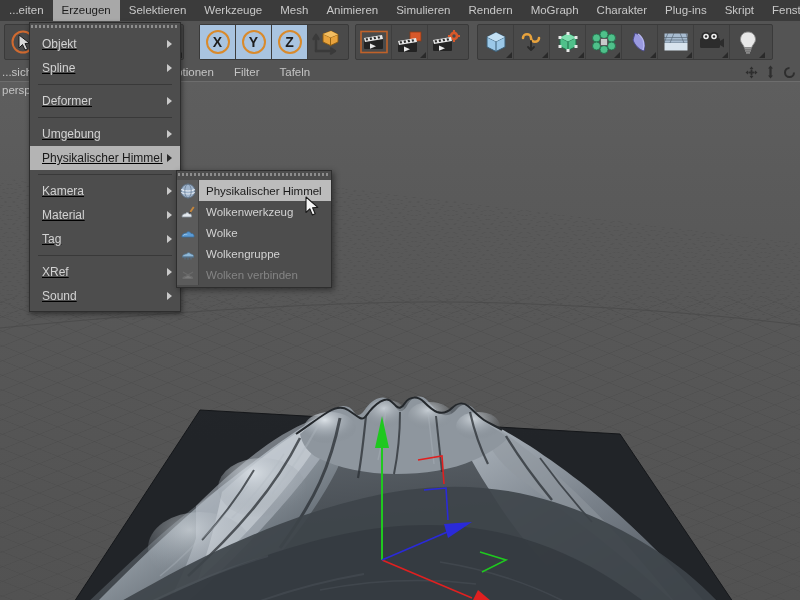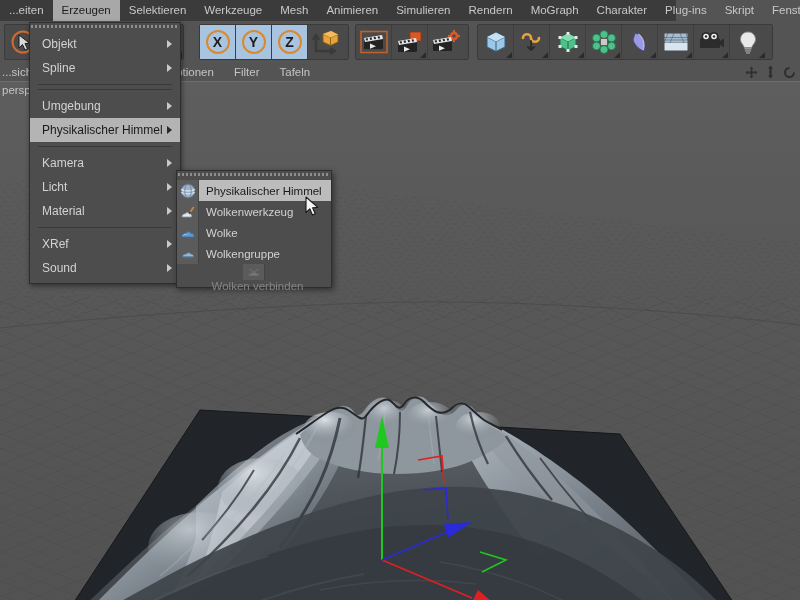--- a/index.html
+++ b/index.html
@@ -7,21 +7,21 @@
     width: 800px; height: 600px;
     overflow: hidden;
     background: #545454;
     font-family: "Liberation Sans", sans-serif;
     -webkit-font-smoothing: antialiased;
   }
   #app { position: relative; width: 800px; height: 600px; }
 
   
   #menubar {
-    position: absolute; left: 0; top: 0; width: 676px; height: 21px;
+    position: absolute; left: 0; top: 0; width: 800px; height: 21px;
     background: #3b3b3b;
     display: flex; align-items: center;
     font-size: 11.5px; color: #c8c8c8;
     white-space: nowrap;
     z-index: 40;
   }
   .menu-item {
     padding: 3px 9px 4px 9px;
     line-height: 14px;
     cursor: default;
@@ -96,20 +96,21 @@
   }
 
   
   #dropdown {
     position: absolute; left: 29px; top: 22px; width: 152px;
     background: #4d4d4d;
     border: 1px solid #2e2e2e;
     z-index: 60;
     padding: 0 0 3px 0;
     box-shadow: 1px 2px 5px rgba(0,0,0,0.45);
+    text-decoration: underline;
   }
   .tear {
     height: 6px;
     margin: 1px 1px 2px 1px;
     background-image: repeating-linear-gradient(
       90deg, #8d8d8d 0px, #8d8d8d 2px, #4d4d4d 2px, #4d4d4d 4px);
     background-size: 4px 3px;
     background-repeat: repeat-x;
     background-position: 0 1px;
   }
@@ -145,21 +146,21 @@
     padding: 0 0 2px 0;
     box-shadow: 2px 2px 6px rgba(0,0,0,0.45);
   }
   .srow {
     position: relative; height: 21px;
     display: flex; align-items: center;
     font-size: 11.5px; color: #d2d2d2;
     cursor: default;
   }
   .srow.hl { background: #bcbcbc; color: #1a1a1a; }
-  .srow.dim { color: #848484; flex-direction: column; }
+  .srow.dim { color: #848484; }
   .srow .sicon {
     width: 22px; height: 21px; min-width: 22px;
     display: flex; align-items: center; justify-content: center;
     background: #5b5b5b;
     border-right: 1px solid #444;
   }
   .srow .slabel { padding-left: 7px; }
 
   
   #cursor { position: absolute; z-index: 90; pointer-events: none; }
@@ -638,44 +639,48 @@
       <span>Objekt</span>
       <span class="arrow"></span>
     </div>
     <div class="mrow">
       <span>Spline</span>
       <span class="arrow"></span>
     </div>
 
     <div class="msep"></div>
 
+    <div class="mrow">
+      <span>Deformer</span>
+      <span class="arrow"></span>
+    </div>
 
     <div class="msep"></div>
 
     <div class="mrow">
       <span>Umgebung</span>
       <span class="arrow"></span>
     </div>
     <div class="mrow hl">
       <span>Physikalischer Himmel</span>
       <span class="arrow"></span>
     </div>
 
     <div class="msep"></div>
 
     <div class="mrow">
       <span>Kamera</span>
       <span class="arrow"></span>
     </div>
     <div class="mrow">
-      <span>Licht</span>
-      <span class="arrow"></span>
-    </div>
-    <div class="mrow">
       <span>Material</span>
+      <span class="arrow"></span>
+    </div>
+    <div class="mrow">
+      <span>Tag</span>
       <span class="arrow"></span>
     </div>
 
     <div class="msep"></div>
 
     <div class="mrow">
       <span>XRef</span>
       <span class="arrow"></span>
     </div>
     <div class="mrow">

